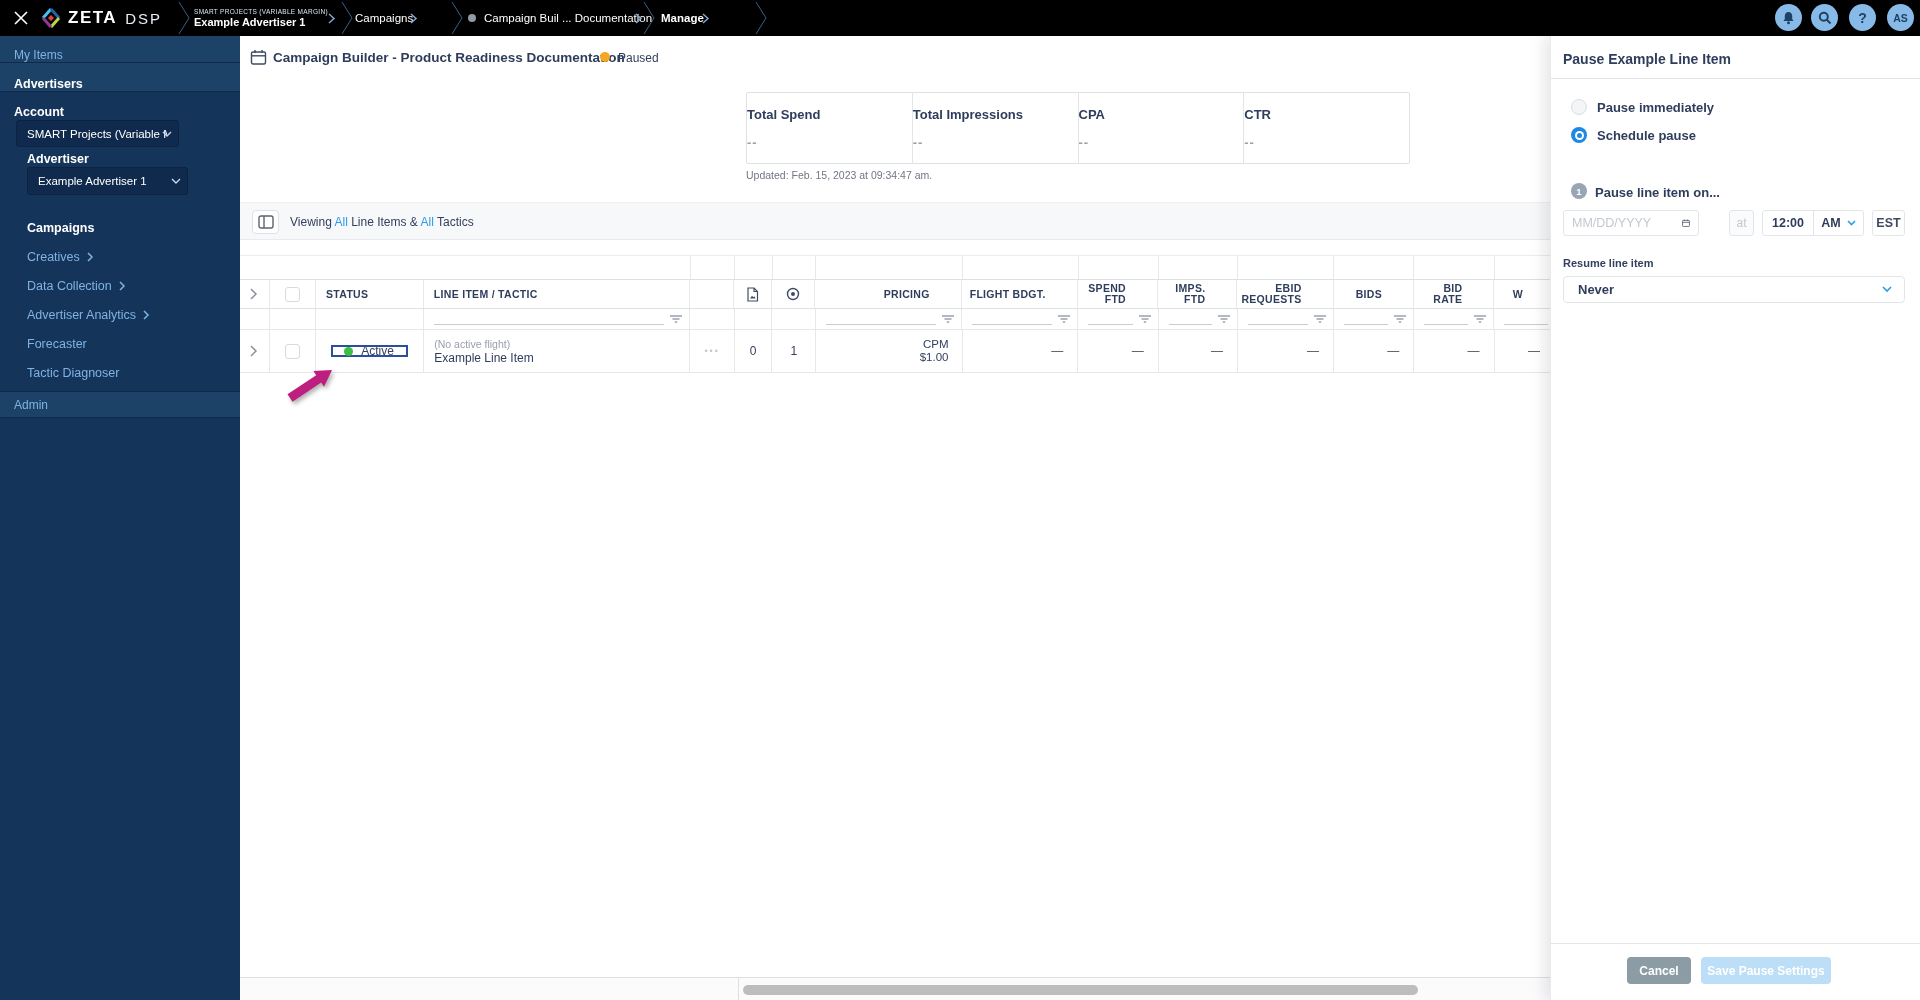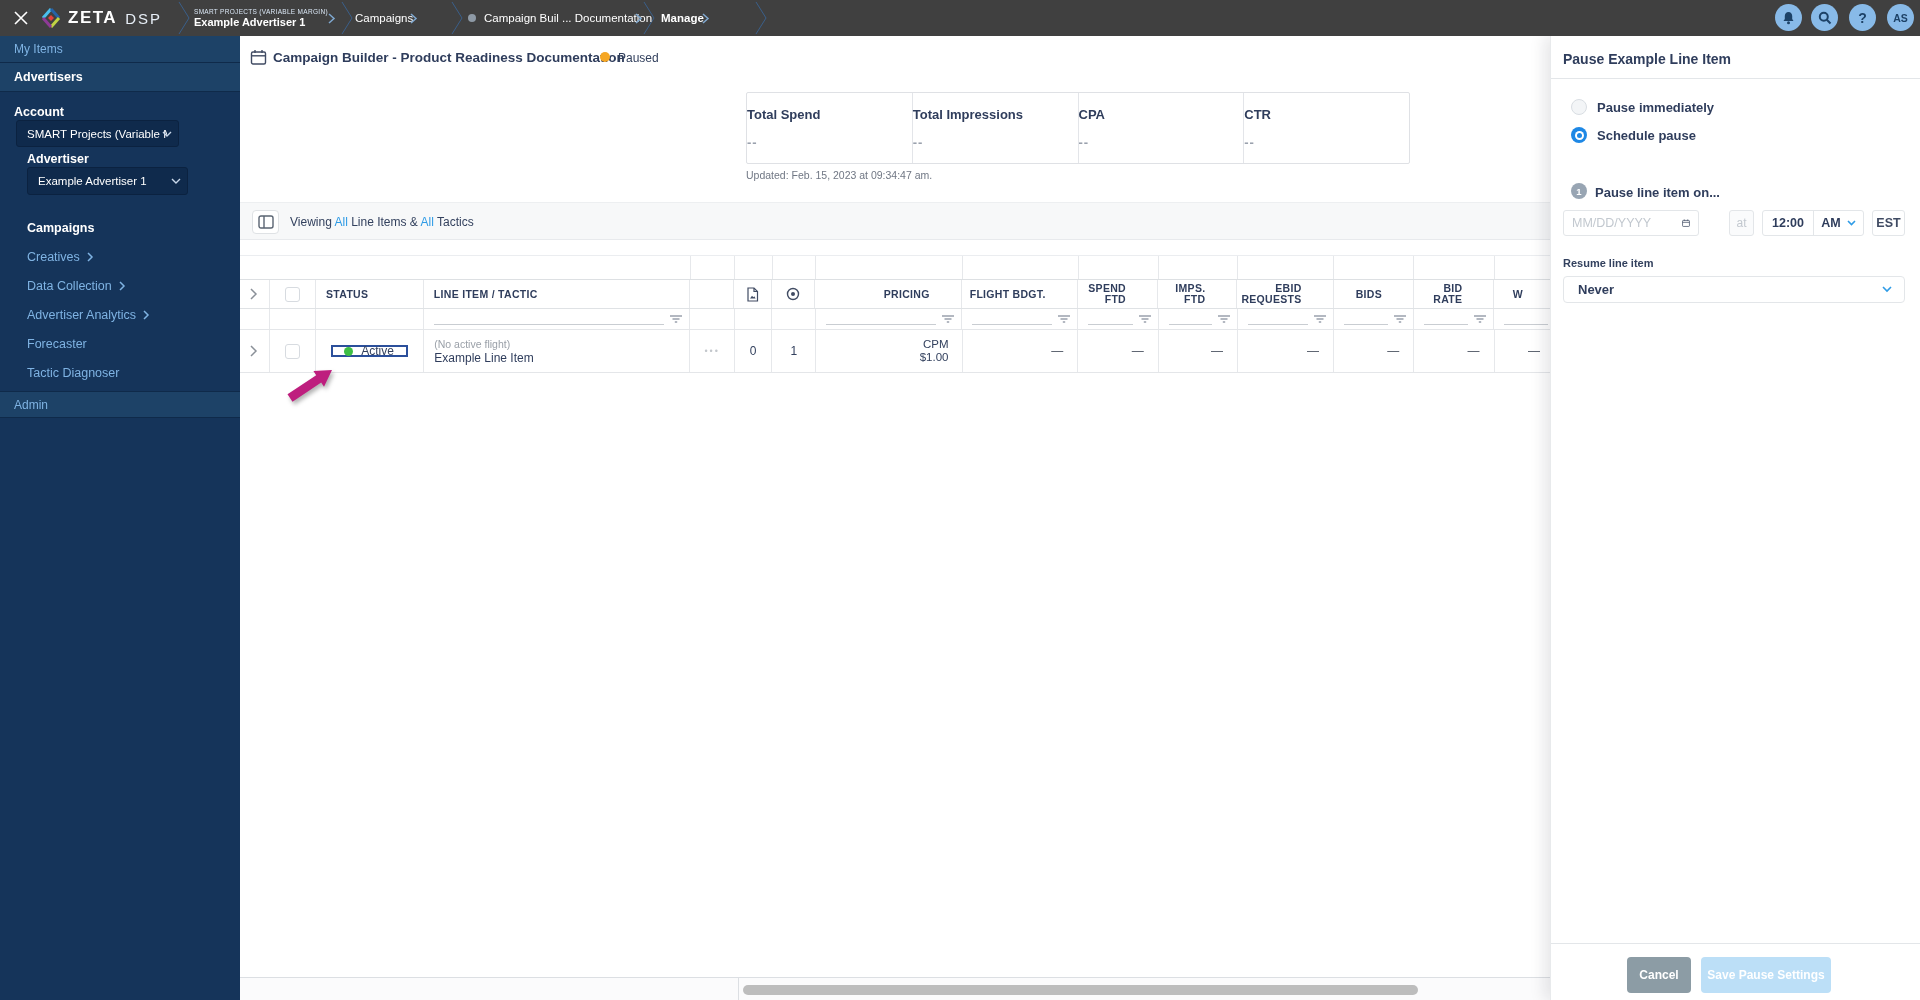--- a/index.html
+++ b/index.html
@@ -1,37 +1,37 @@
 <!DOCTYPE html>
 <html><head>
 <meta charset="utf-8">
 <style>
   * { margin:0; padding:0; box-sizing:border-box; }
   html,body { width:1920px; height:1000px; overflow:hidden; background:#fff;
     font-family:"Liberation Sans", sans-serif; }
 
   
-  .topbar { position:absolute; left:0; top:0; width:1920px; height:36px; background:#404040; z-index:50; }
+  .topbar { position:absolute; left:0; top:0; width:1920px; height:36px; background:#000000; z-index:50; }
   .tb-close { position:absolute; left:10px; top:7px; width:22px; height:22px; display:flex; align-items:center; justify-content:center; cursor:pointer; }
   .tb-logo { position:absolute; left:40px; top:0; height:36px; display:flex; align-items:center; gap:6px; }
   .tb-zeta { color:#fff; font-size:17px; font-weight:700; letter-spacing:1.5px; }
   .tb-dsp  { color:#E7EEF6; font-size:15px; font-weight:400; letter-spacing:2px; margin-left:2px; }
   .crumb-div { position:absolute; top:0; }
   .crumb { position:absolute; top:0; height:36px; display:flex; align-items:center; color:#fff; }
   .crumb-acct { left:194px; flex-direction:column; align-items:flex-start; justify-content:center; }
   .crumb-eyebrow { font-size:6.5px; color:#D9E6F4; letter-spacing:.3px; line-height:8px; }
   .crumb-main { font-size:11px; font-weight:600; color:#fff; line-height:13px; }
   .crumb-sm-chev { position:absolute; top:13px; }
   .crumb-dot { width:8px; height:8px; border-radius:50%; background:#8E9AA6; margin-right:8px; }
   .tb-circle { position:absolute; top:4px; width:27px; height:27px; border-radius:50%; background:#88BAE8;
     display:flex; align-items:center; justify-content:center; color:#1D4267; font-weight:700; cursor:pointer; }
 
   
   .sidebar { position:absolute; left:0; top:36px; width:240px; height:964px; background:#15345A; z-index:10; }
-  .sb-band { position:absolute; left:0; width:240px; background:#1D4267; display:flex; align-items:center; padding-left:14px; cursor:pointer; }
+  .sb-band { position:absolute; left:0; width:240px; background:#1D4267; display:flex; align-items:flex-end; padding-left:14px; cursor:pointer; }
   .sb-myitems { top:0; height:27px; border-bottom:1px solid #0F2A4A; color:#7FB3E3; font-size:12px; }
   .sb-advertisers { top:27px; height:29px; border-bottom:1px solid #0F2A4A; color:#fff; font-size:12.5px; font-weight:700; }
   .sb-label { position:absolute; color:#fff; font-size:12.5px; font-weight:700; }
   .sb-select { position:absolute; background:#0F2A4C; border:1px solid #0B2240; border-radius:3px; height:27px;
     display:flex; align-items:center; color:#fff; font-size:11.5px; padding-left:10px; cursor:pointer; overflow:hidden; white-space:nowrap; }
   .sb-select .chev { position:absolute; right:6px; top:10px; }
   .sb-nav { position:absolute; left:27px; display:flex; align-items:center; gap:7px; font-size:12.5px; color:#7FB3E3; cursor:pointer; }
   .sb-nav.active { color:#fff; font-weight:600; }
   .sb-admin { position:absolute; left:0; top:355px; width:240px; height:27px; background:#1D4267;
     border-top:1px solid #0F2A4A; border-bottom:1px solid #0F2A4A; display:flex; align-items:center; padding-left:14px;
@@ -116,21 +116,21 @@
   .at-box { left:178px; width:25px; justify-content:center; background:#FAFBFC; color:#C2C8CF; font-size:12px; }
   .time-box { left:211px; width:102px; }
   .time-box input { border:none; outline:none; width:50px; text-align:center; font-size:12.5px; font-weight:600; color:#2F3D5C; font-family:inherit; }
   .ampm { border-left:1px solid #E3E6E9; height:100%; flex:1; display:flex; align-items:center; justify-content:center; gap:6px;
     font-size:12.5px; font-weight:600; color:#2F3D5C; cursor:pointer; }
   .est-box { left:321px; width:33px; justify-content:center; font-size:12.5px; font-weight:600; color:#404B63; cursor:pointer; }
   .resume-label { position:absolute; left:12px; top:221px; font-size:11px; font-weight:600; color:#33415E; }
   .never-box { position:absolute; left:12px; top:240px; width:342px; height:27px; border:1px solid #E3E6E9; border-radius:4px;
     display:flex; align-items:center; justify-content:space-between; padding:0 12px 0 14px; font-size:13px; font-weight:600; color:#2F3D5C; cursor:pointer; }
   .p-footer-div { position:absolute; left:0; top:907px; width:100%; border-top:1px solid #E3E6E9; }
-  .btn { position:absolute; top:921px; height:36px; border:none; border-radius:4px; color:#fff; font-size:12px; font-weight:700;
+  .btn { position:absolute; top:921px; height:27px; border:none; border-radius:4px; color:#fff; font-size:12px; font-weight:700;
     font-family:inherit; display:flex; align-items:center; justify-content:center; cursor:pointer; }
   .btn-cancel { left:76px; width:64px; background:#8C9CA5; }
   .btn-save { left:150px; width:130px; background:#BCDFF7; cursor:default; }
 </style>
 </head>
 <body>
 
 <div class="topbar">
   <div class="tb-close">
     <svg width="14" height="14" viewBox="0 0 14 14">

